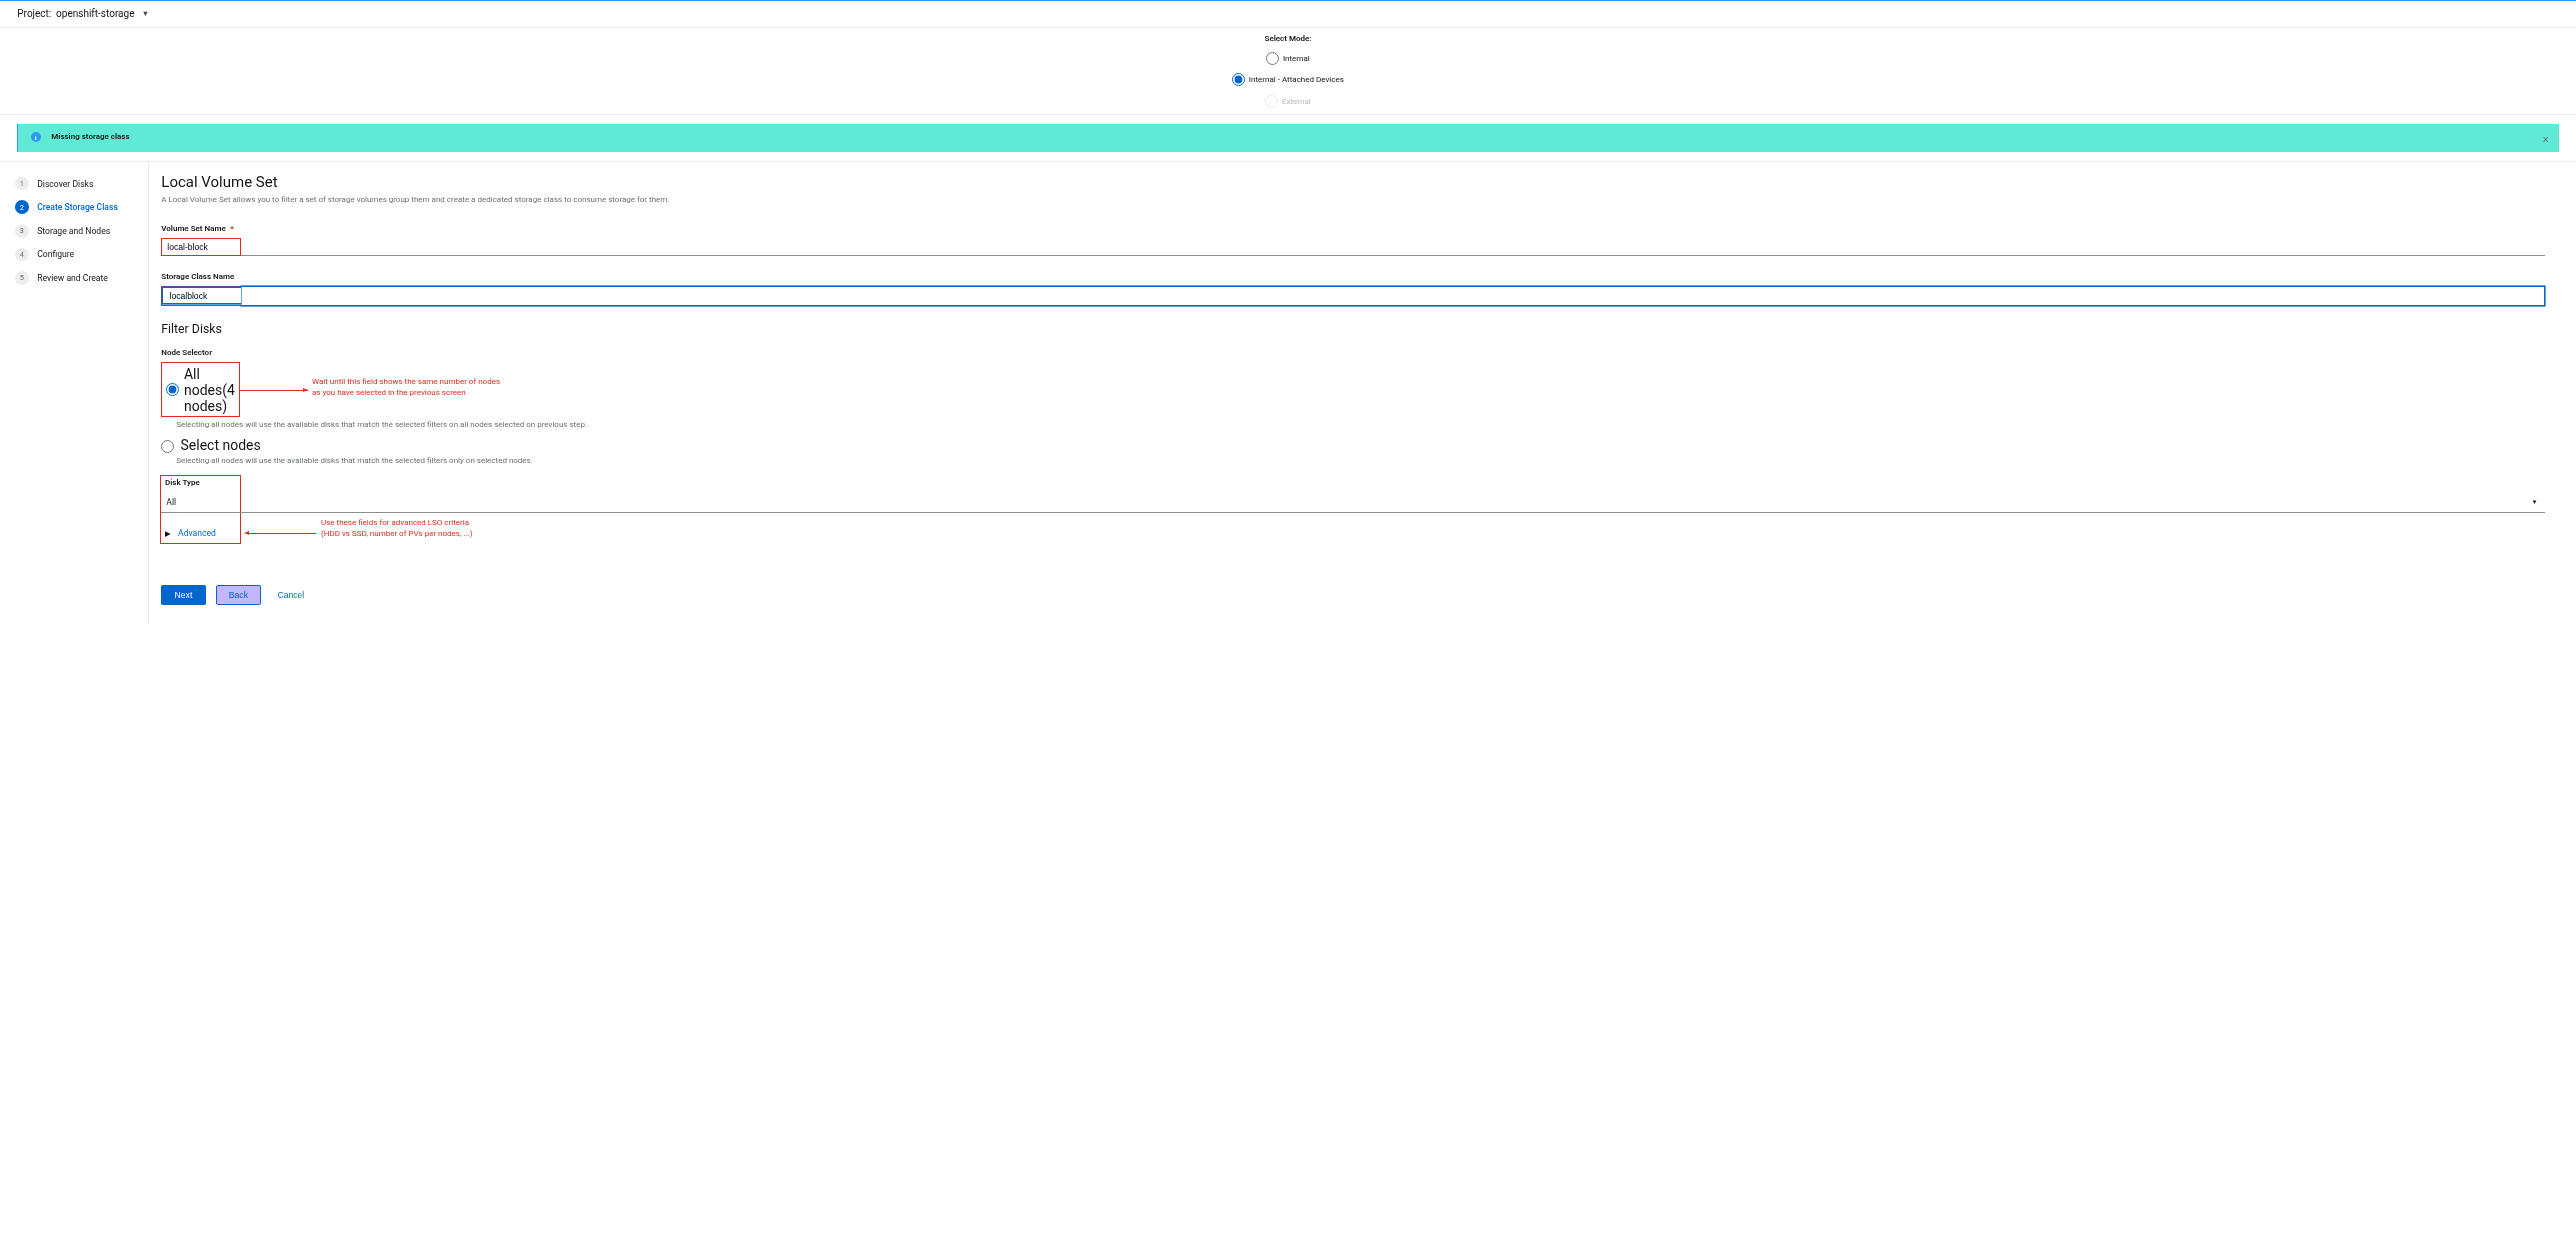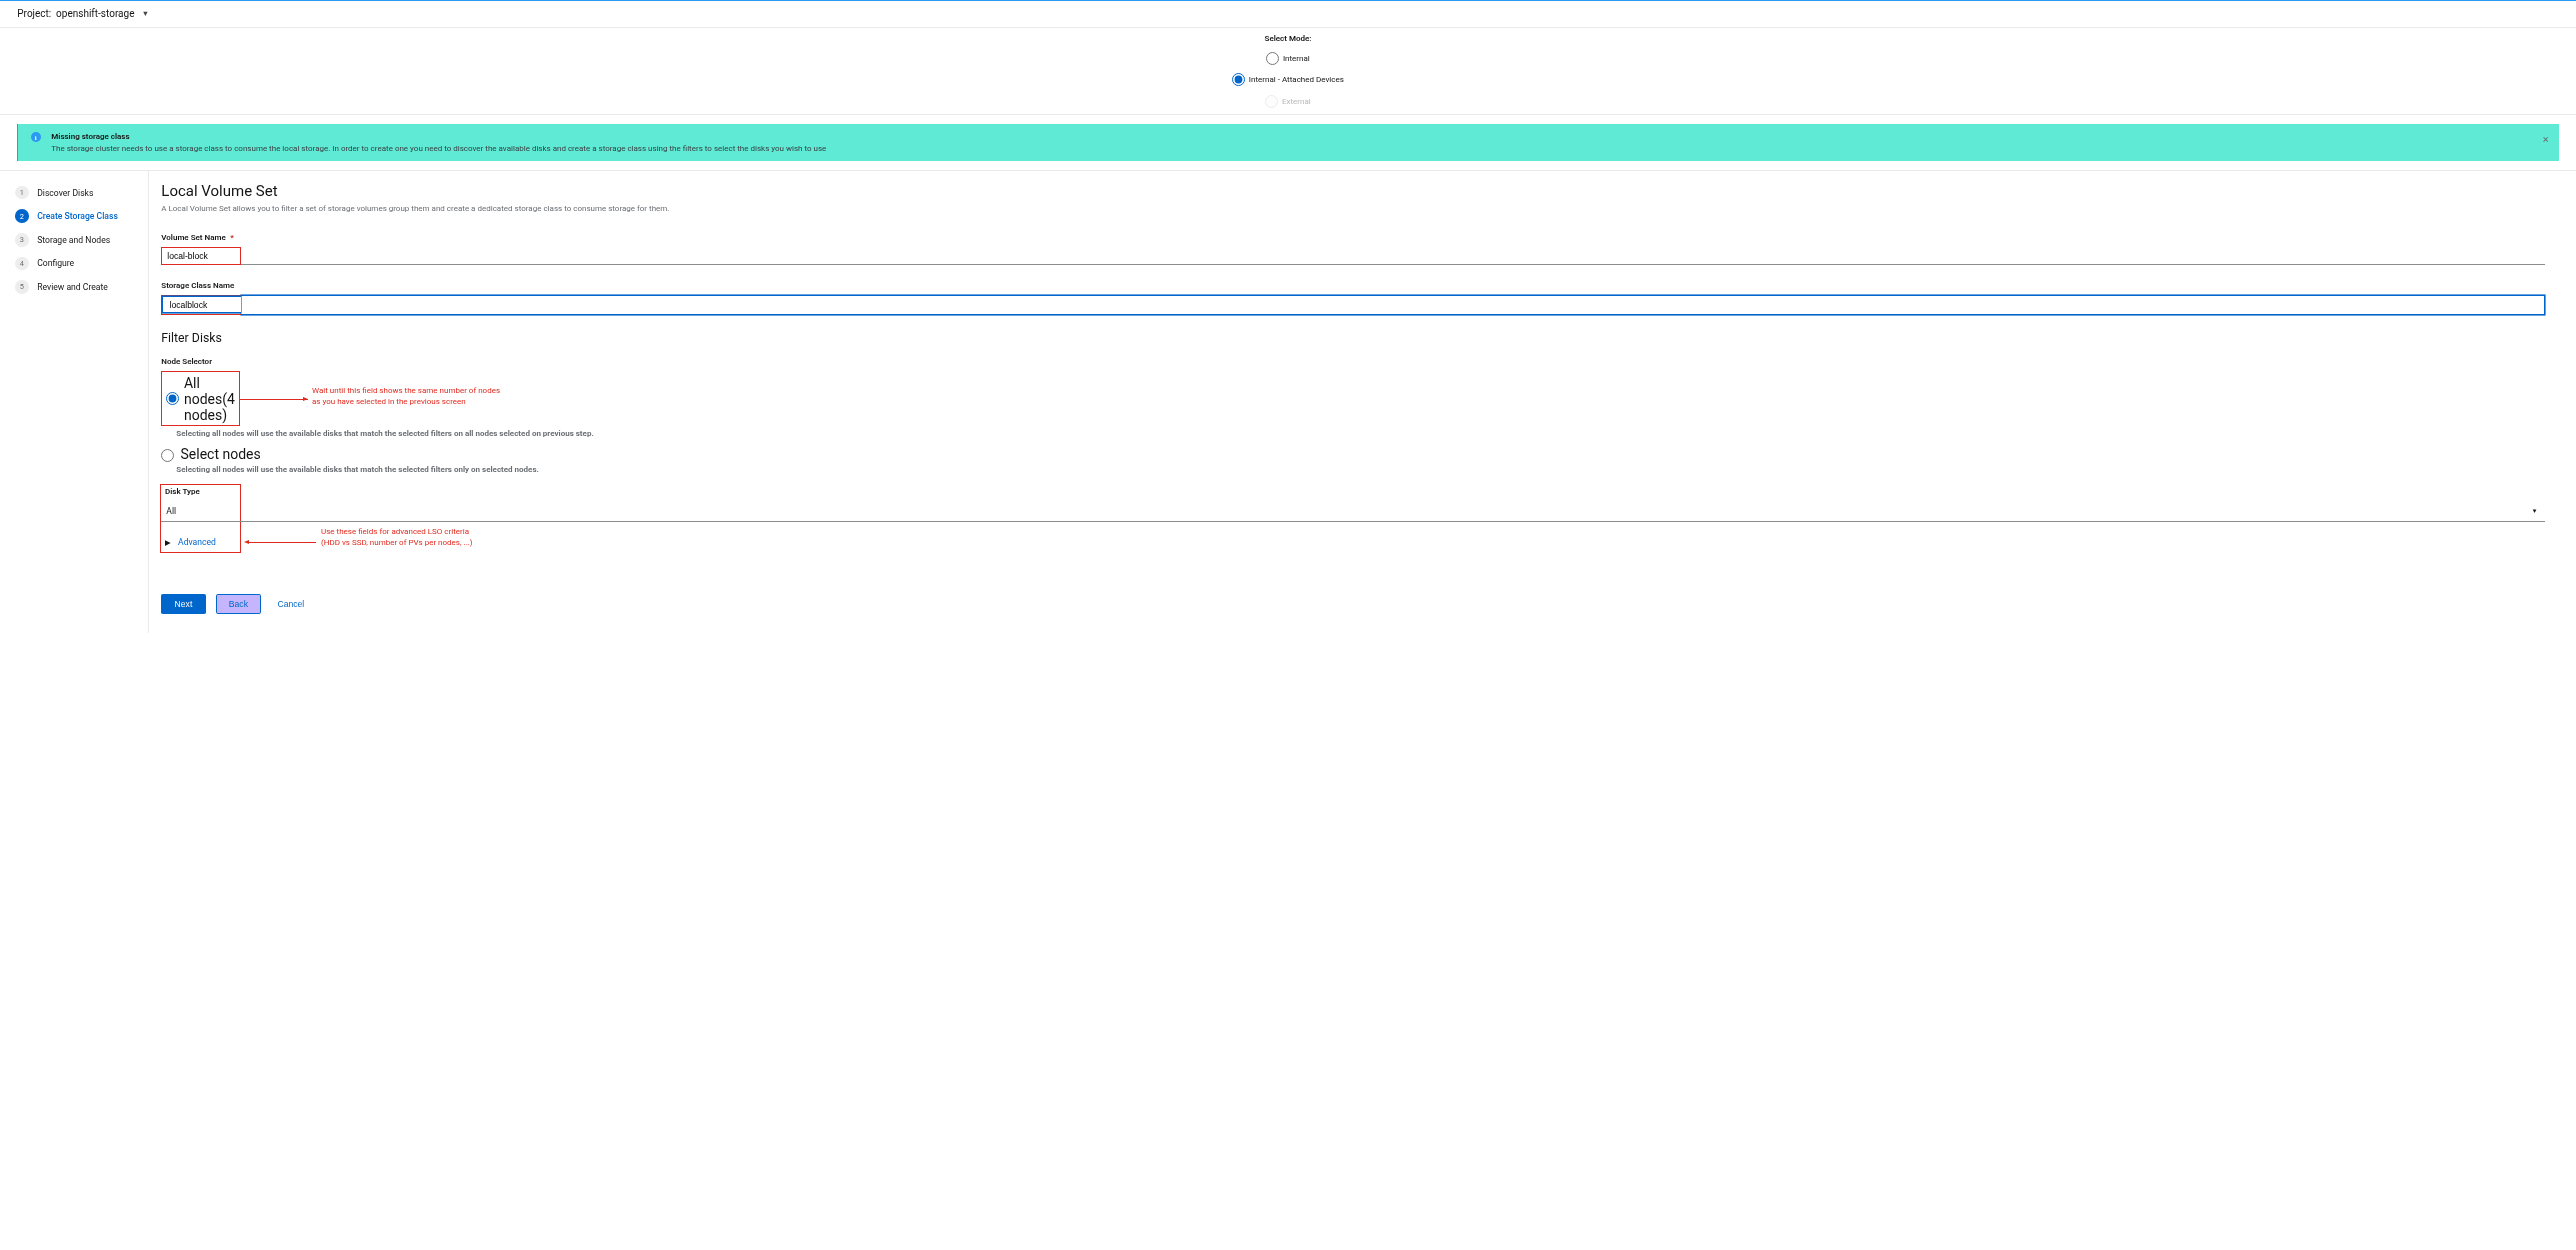--- a/index.html
+++ b/index.html
@@ -166,21 +166,21 @@
 
   h3.section {
     font-size: 12.3px;
     font-weight: 400;
     margin: 6.2px 0 12.3px 0;
   }
 
   .radio-opt { display:flex; align-items:center; gap:6.2px; margin-top:1.2px; }
   .radio-opt input { margin-top:1.8px; accent-color:#06c; }
   .radio-label { font-size: 14px; }
-  .radio-help { color:#6a6e73; font-size: 8px; margin: 2.5px 0 8.6px 15px; font-weight: bold; }
+  .radio-help { color:#6a6e73; font-size: 8px; margin: 2.5px 0 8.6px 15px; }
 
   .annot {
     color:#e02a1f;
     font-weight:normal;
     font-size:8px;
     line-height:1.35;
     position:relative;
   }
   .annot-arrow-left {
     display:inline-block;
@@ -296,21 +296,20 @@
   <label class="mode-radio disabled">
     <input type="radio" name="mode" disabled="" style="opacity: 0.4;">
     <span>External</span>
   </label>
 </div>
 
 <div class="alert-wrap">
   <div class="alert">
     <span class="icon">i</span>
     <div class="title">Missing storage class</div>
-    <div class="body">The storage cluster needs to use a storage class to consume the local storage. In order to create one you need to discover the available disks and create a storage class using the filters to select the disks you wish to use</div>
     <span class="close">×</span>
   </div>
 </div>
 
 <div class="layout">
 
   <nav class="wizard-steps">
     <ul>
       <li>
         <span class="step-num">1</span>

